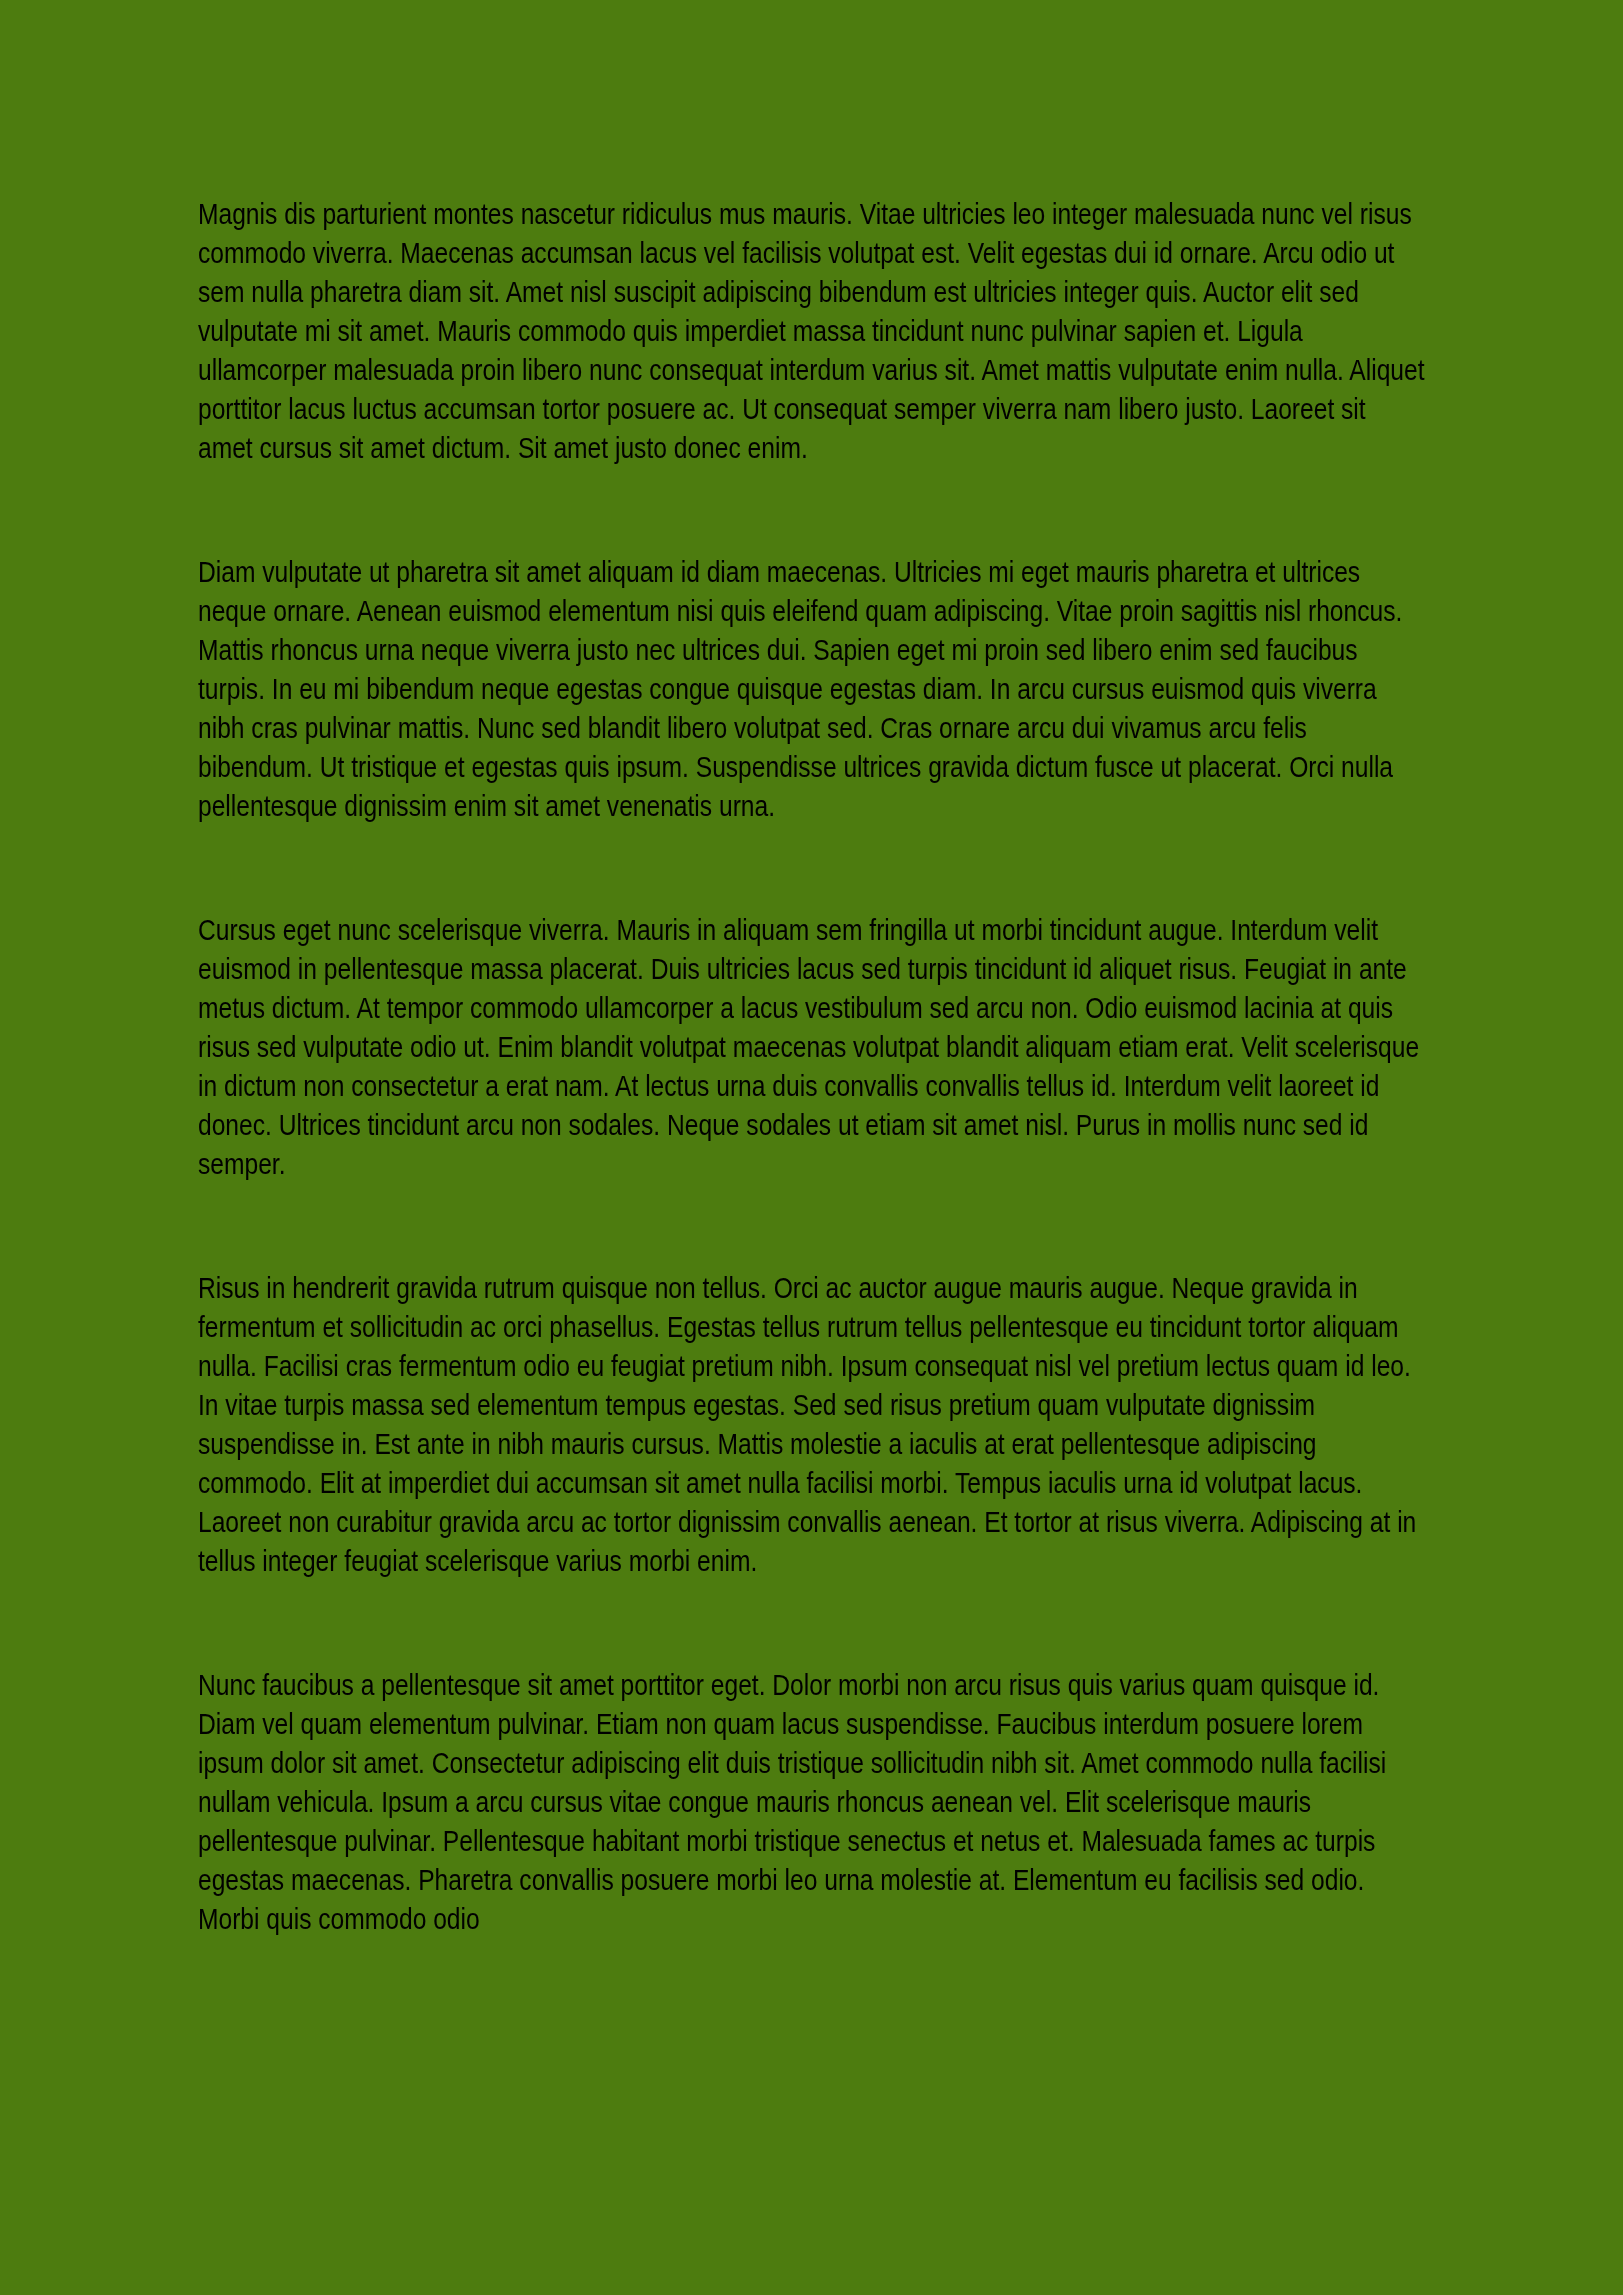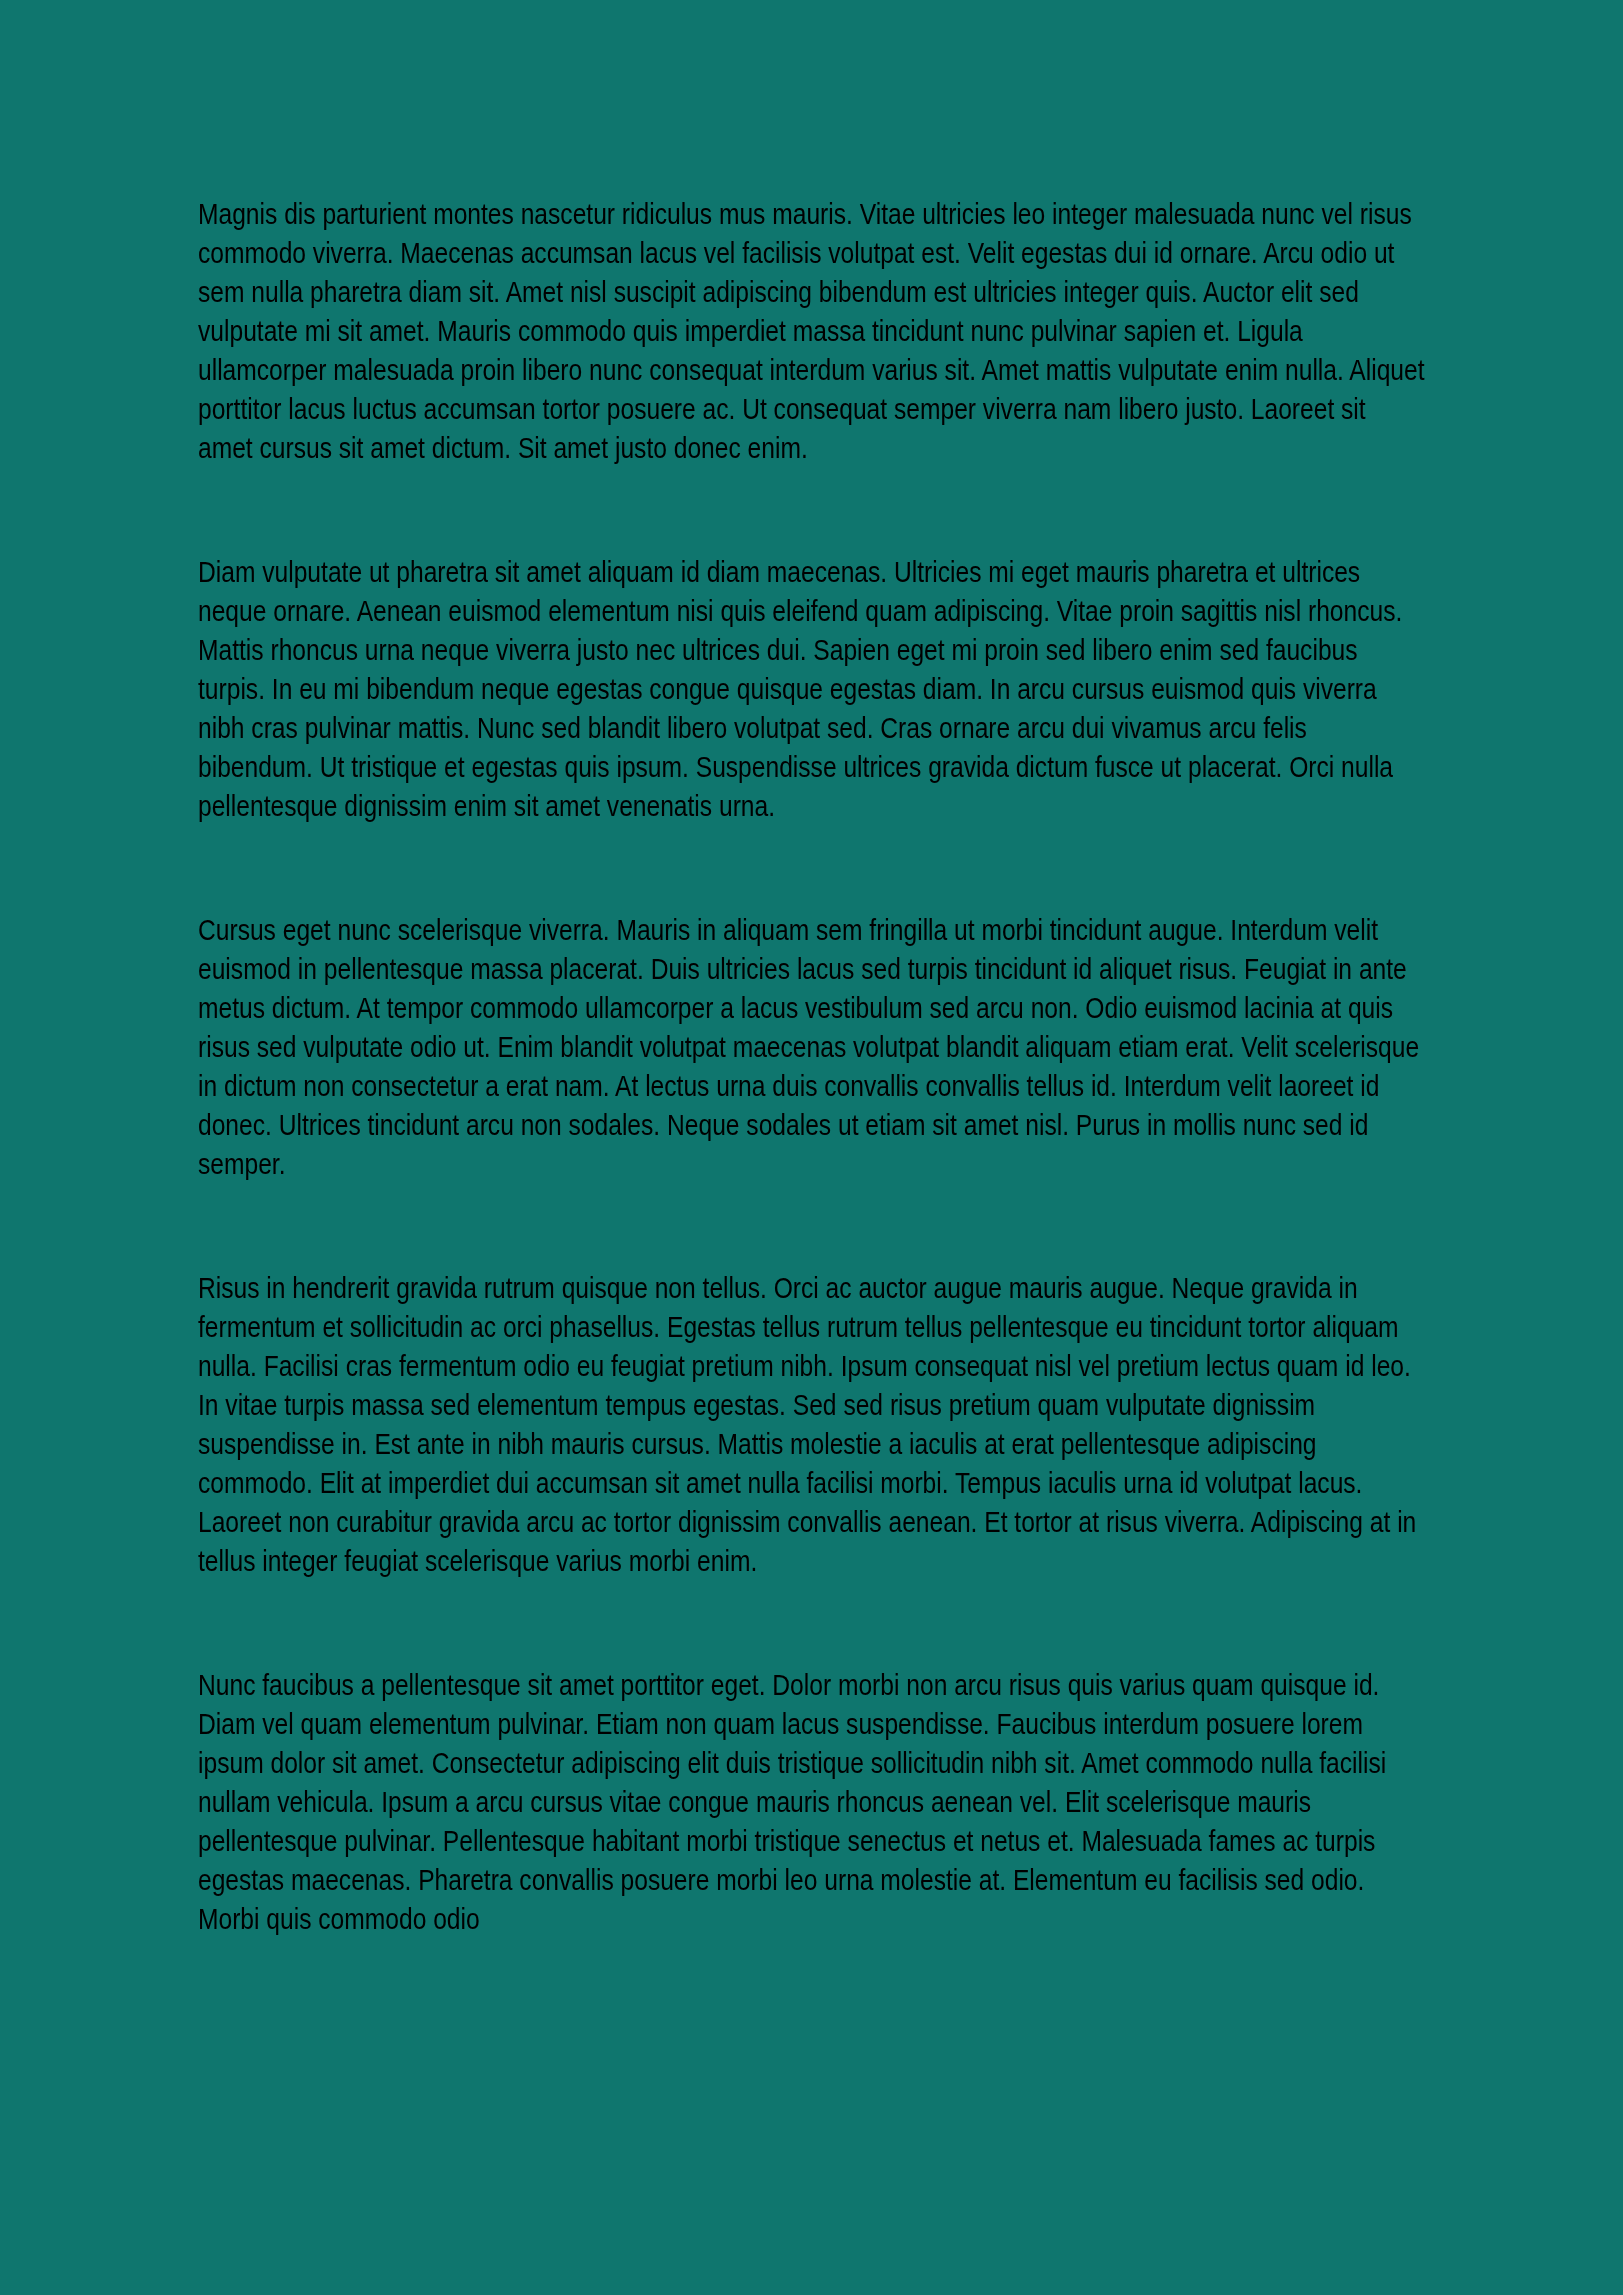--- a/index.html
+++ b/index.html
@@ -4,21 +4,21 @@
 <style>
   html, body {
     margin: 0;
     padding: 0;
     background: #ffffff;
   }
   .page {
     position: relative;
     width: 1623px;
     height: 2295px;
-    background: #0f766e;
+    background: #4d7c0f;
     overflow: hidden;
     font-family: "Liberation Sans", "DejaVu Sans", sans-serif;
   }
   .content {
     position: absolute;
     left: 198px;
     top: 194px;
     width: 1498px;              
     transform: scaleX(0.82);    
     transform-origin: 0 0;

